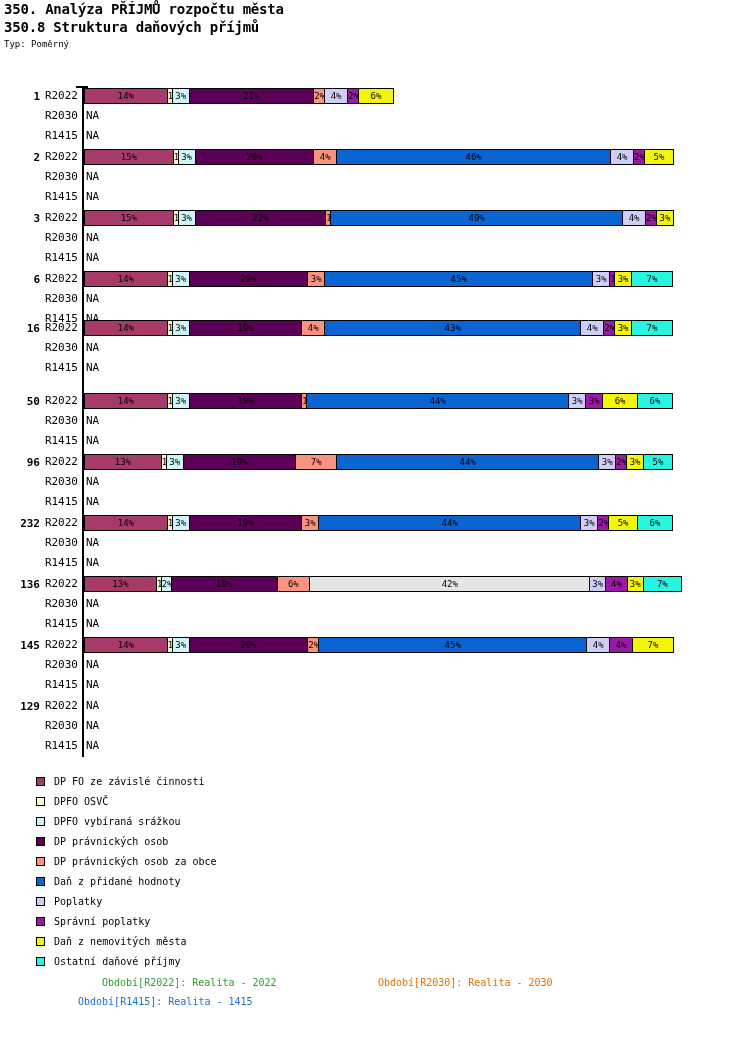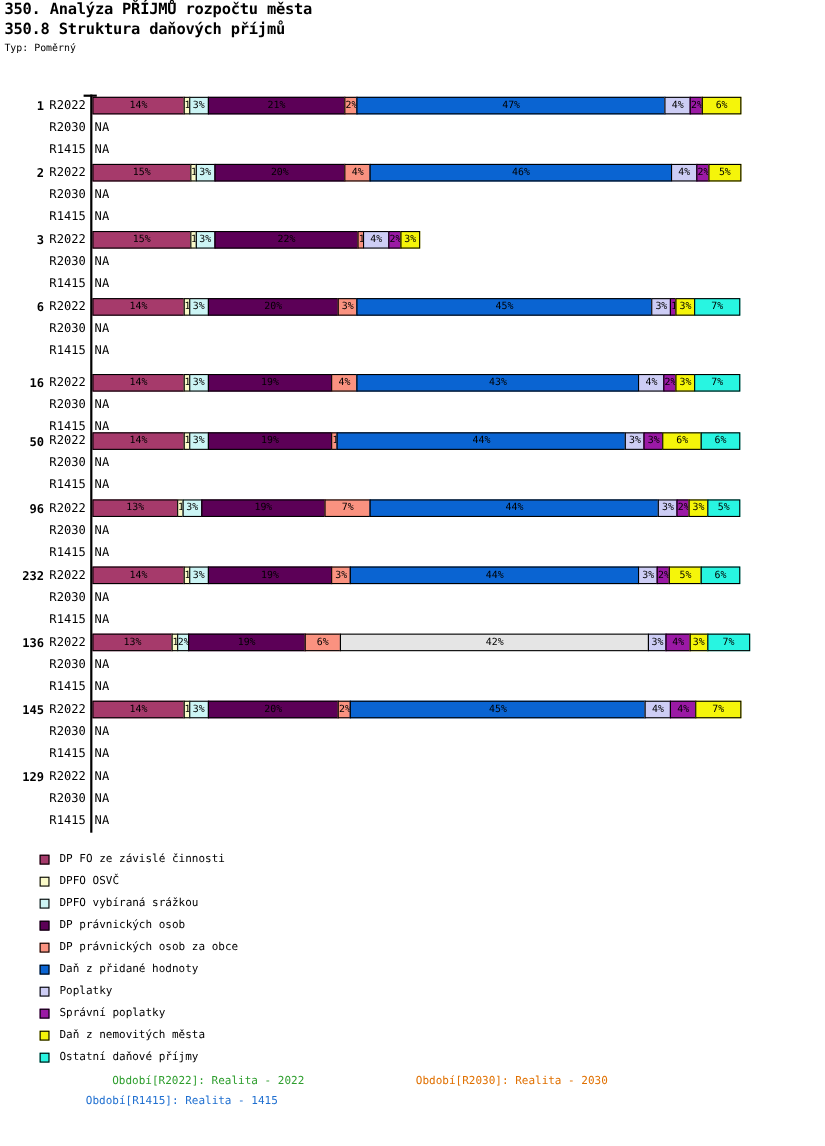--- a/index.html
+++ b/index.html
@@ -170,21 +170,20 @@
       <div class="group" style="top: 4px; height: 60px;">
         <div class="grp-label">1</div>
         <div class="row" style="top: 0px;">
           <div class="row-label">R2022</div>
           <div class="bar" style="width: 598px;">
             <div class="seg" style="width: 83.72px; background: rgb(166, 58, 107);">14%</div>
             <div class="seg" style="width: 5.98px; background: rgb(250, 250, 200);">1%</div>
             <div class="seg" style="width: 17.94px; background: rgb(204, 245, 245);">3%</div>
             <div class="seg" style="width: 125.58px; background: rgb(92, 0, 87);">21%</div>
             <div class="seg" style="width: 11.96px; background: rgb(250, 146, 128);">2%</div>
-            <div class="seg" style="width: 281.06px; background: rgb(10, 100, 210);">47%</div>
             <div class="seg" style="width: 23.92px; background: rgb(205, 205, 245);">4%</div>
             <div class="seg" style="width: 11.96px; background: rgb(155, 25, 165);">2%</div>
             <div class="seg" style="width: 35.88px; background: rgb(245, 245, 10);">6%</div>
           </div>
         </div>
         <div class="row" style="top: 20px;">
           <div class="row-label">R2030</div>
           <div class="na">NA</div>
         </div>
         <div class="row" style="top: 40px;">
@@ -220,20 +219,21 @@
       <div class="group" style="top: 126px; height: 60px;">
         <div class="grp-label">3</div>
         <div class="row" style="top: 0px;">
           <div class="row-label">R2022</div>
           <div class="bar" style="width: 598px;">
             <div class="seg" style="width: 89.7px; background: rgb(166, 58, 107);">15%</div>
             <div class="seg" style="width: 5.98px; background: rgb(250, 250, 200);">1%</div>
             <div class="seg" style="width: 17.94px; background: rgb(204, 245, 245);">3%</div>
             <div class="seg" style="width: 131.56px; background: rgb(92, 0, 87);">22%</div>
             <div class="seg" style="width: 5.98px; background: rgb(250, 146, 128);">1%</div>
+            <div class="seg" style="width: 293.02px; background: rgb(10, 100, 210);">49%</div>
             <div class="seg" style="width: 23.92px; background: rgb(205, 205, 245);">4%</div>
             <div class="seg" style="width: 11.96px; background: rgb(155, 25, 165);">2%</div>
             <div class="seg" style="width: 17.94px; background: rgb(245, 245, 10);">3%</div>
           </div>
         </div>
         <div class="row" style="top: 20px;">
           <div class="row-label">R2030</div>
           <div class="na">NA</div>
         </div>
         <div class="row" style="top: 40px;">
@@ -260,21 +260,21 @@
         </div>
         <div class="row" style="top: 20px;">
           <div class="row-label">R2030</div>
           <div class="na">NA</div>
         </div>
         <div class="row" style="top: 40px;">
           <div class="row-label">R1415</div>
           <div class="na">NA</div>
         </div>
       </div>
-      <div class="group" style="top: 256px; height: 60px;">
+      <div class="group" style="top: 236px; height: 60px;">
         <div class="grp-label">16</div>
         <div class="row" style="top: 0px;">
           <div class="row-label">R2022</div>
           <div class="bar" style="width: 598px;">
             <div class="seg" style="width: 83.72px; background: rgb(166, 58, 107);">14%</div>
             <div class="seg" style="width: 5.98px; background: rgb(250, 250, 200);">1%</div>
             <div class="seg" style="width: 17.94px; background: rgb(204, 245, 245);">3%</div>
             <div class="seg" style="width: 113.62px; background: rgb(92, 0, 87);">19%</div>
             <div class="seg" style="width: 23.92px; background: rgb(250, 146, 128);">4%</div>
             <div class="seg" style="width: 257.14px; background: rgb(10, 100, 210);">43%</div>

